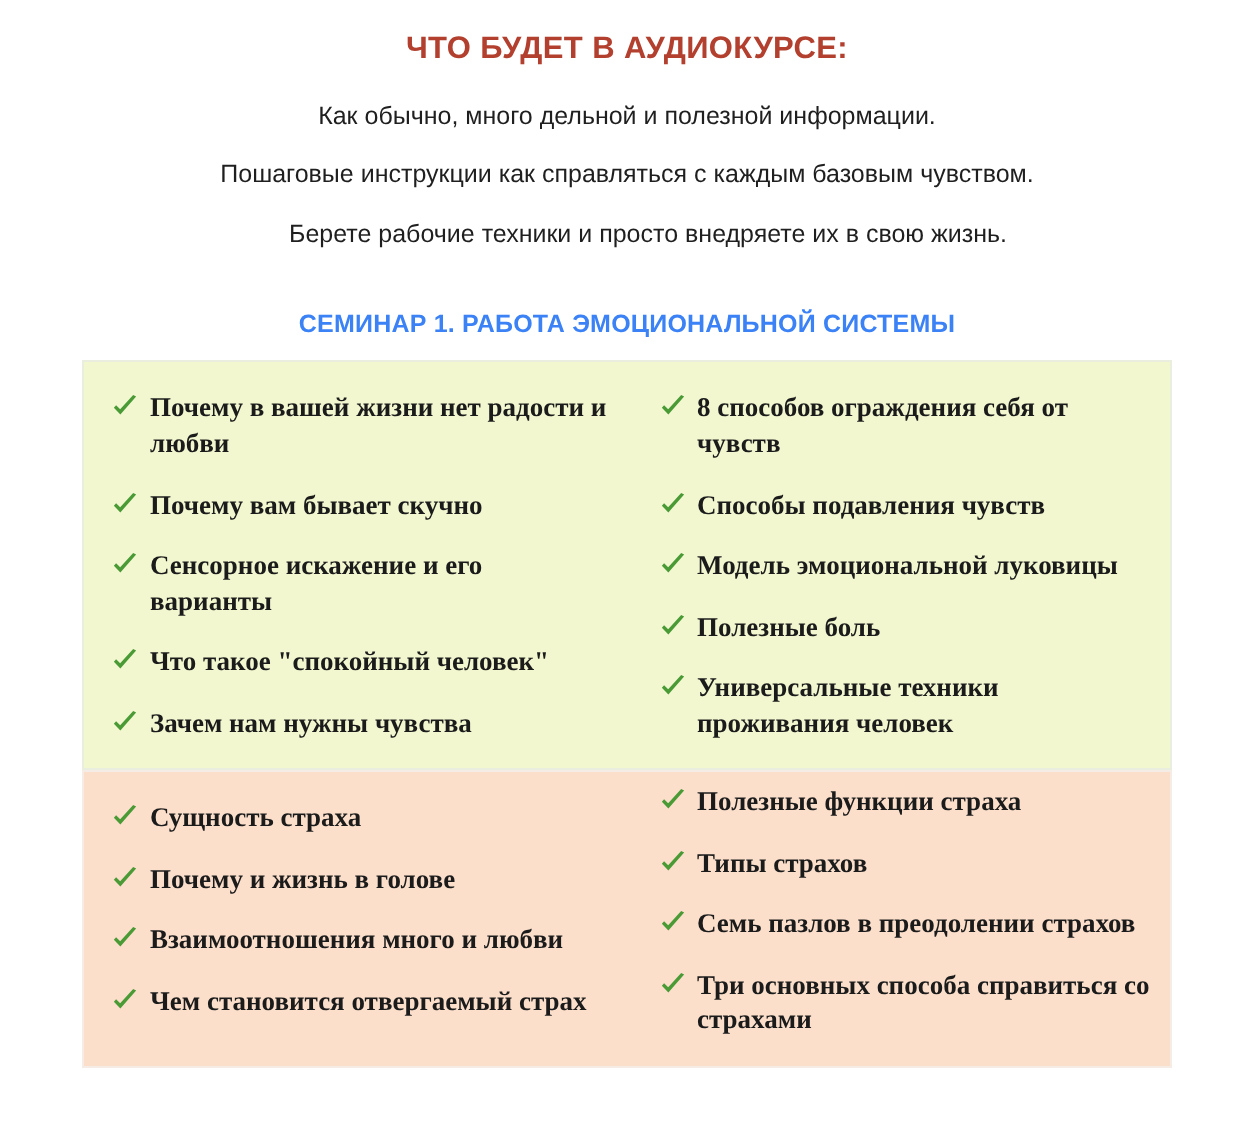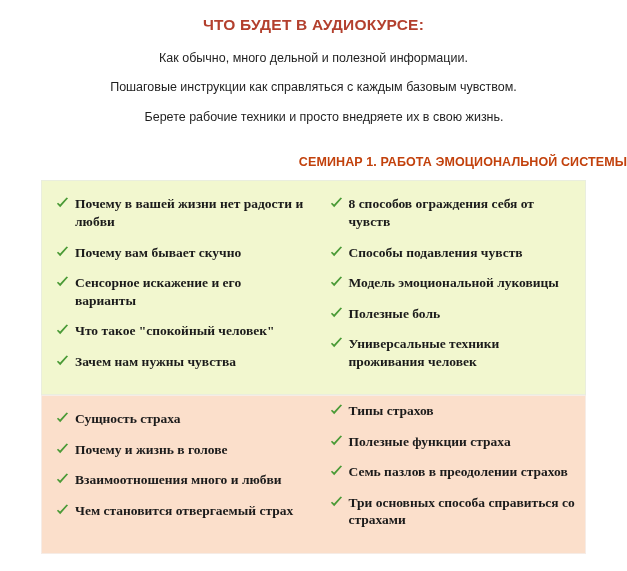--- a/index.html
+++ b/index.html
@@ -43,36 +43,36 @@
     color: #1f1f1f;
     margin: 0 0 14px 0;
     line-height: 1.25;
   }
   .intro-line.last { margin-bottom: 0; padding-left: 21px; }
 
   
   .section { margin-top: 0; }
 
   .section-title {
-    text-align: right;
+    text-align: center;
     font-size: 12.5px;
     font-weight: bold;
-    color: #c2410c;
+    color: #3b82f6;
     letter-spacing: 0.1px;
     line-height: 1.2;
   }
   .section-1 .section-title { margin: 30px 0 10px 0; }
   .section-2 .section-title { margin: 40px 0 10px 0; }
 
   .panel {
     margin: 0 auto;
     width: 545px;
     box-sizing: border-box;
     border: 1px solid #efefe4;
-    padding: 14px 0 24px 0;
+    padding: 14px 0 14px 0;
   }
   .panel-green {
     background: #f2f7cf;
     border-color: #eaeede;
   }
   .panel-peach {
     background: #fbdfcb;
     border-color: #f6ece6;
   }
 
@@ -223,26 +223,26 @@
                   </svg>
                 </span><span>Чем становится отвергаемый страх</span></li>
             </ul>
         </div>
         <div class="col col-right">
           <ul class="checklist">
               <li><span class="tick">
                   <svg viewBox="0 0 14 14" width="13" height="13" aria-hidden="true">
                     <path d="M1 7.4 L4.5 11 L13 1.3 L11.4 0.6 L4.4 8.2 L2.2 6.1 Z" fill="#4a9a36"></path>
                   </svg>
+                </span><span>Полезные функции страха</span></li>
+              <li><span class="tick">
+                  <svg viewBox="0 0 14 14" width="13" height="13" aria-hidden="true">
+                    <path d="M1 7.4 L4.5 11 L13 1.3 L11.4 0.6 L4.4 8.2 L2.2 6.1 Z" fill="#4a9a36"></path>
+                  </svg>
                 </span><span>Типы страхов</span></li>
-              <li><span class="tick">
-                  <svg viewBox="0 0 14 14" width="13" height="13" aria-hidden="true">
-                    <path d="M1 7.4 L4.5 11 L13 1.3 L11.4 0.6 L4.4 8.2 L2.2 6.1 Z" fill="#4a9a36"></path>
-                  </svg>
-                </span><span>Полезные функции страха</span></li>
               <li><span class="tick">
                   <svg viewBox="0 0 14 14" width="13" height="13" aria-hidden="true">
                     <path d="M1 7.4 L4.5 11 L13 1.3 L11.4 0.6 L4.4 8.2 L2.2 6.1 Z" fill="#4a9a36"></path>
                   </svg>
                 </span><span>Семь пазлов в преодолении страхов</span></li>
               <li><span class="tick">
                   <svg viewBox="0 0 14 14" width="13" height="13" aria-hidden="true">
                     <path d="M1 7.4 L4.5 11 L13 1.3 L11.4 0.6 L4.4 8.2 L2.2 6.1 Z" fill="#4a9a36"></path>
                   </svg>
                 </span><span>Три основных способа справиться со страхами</span></li>

